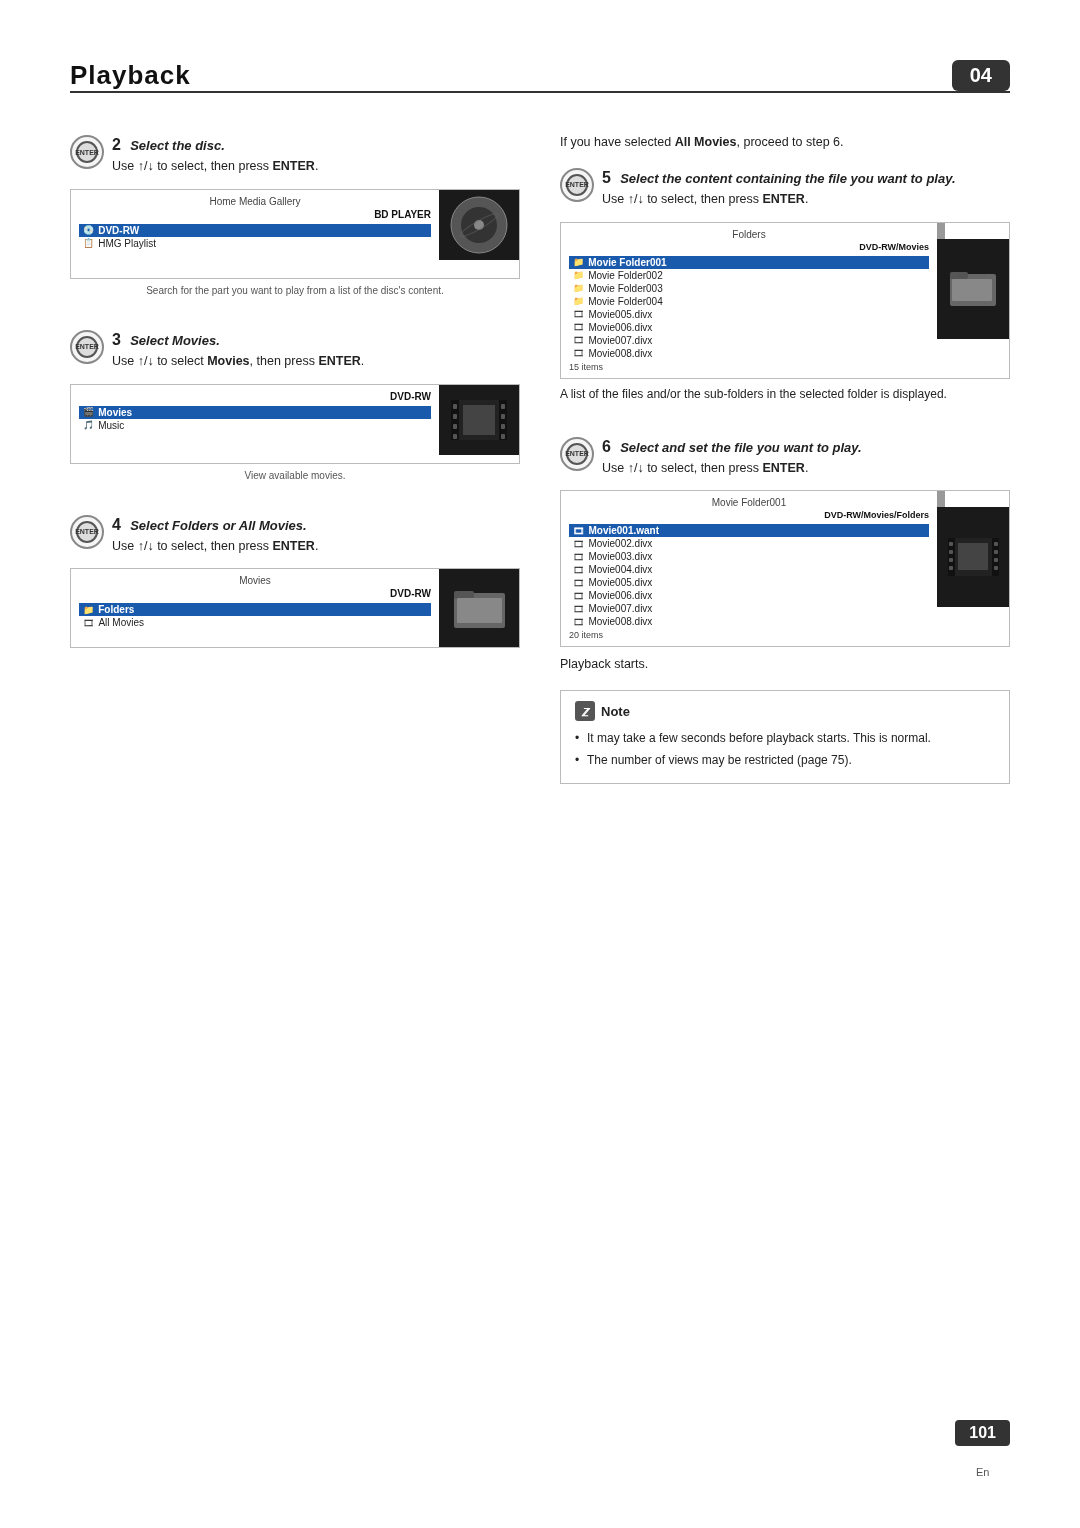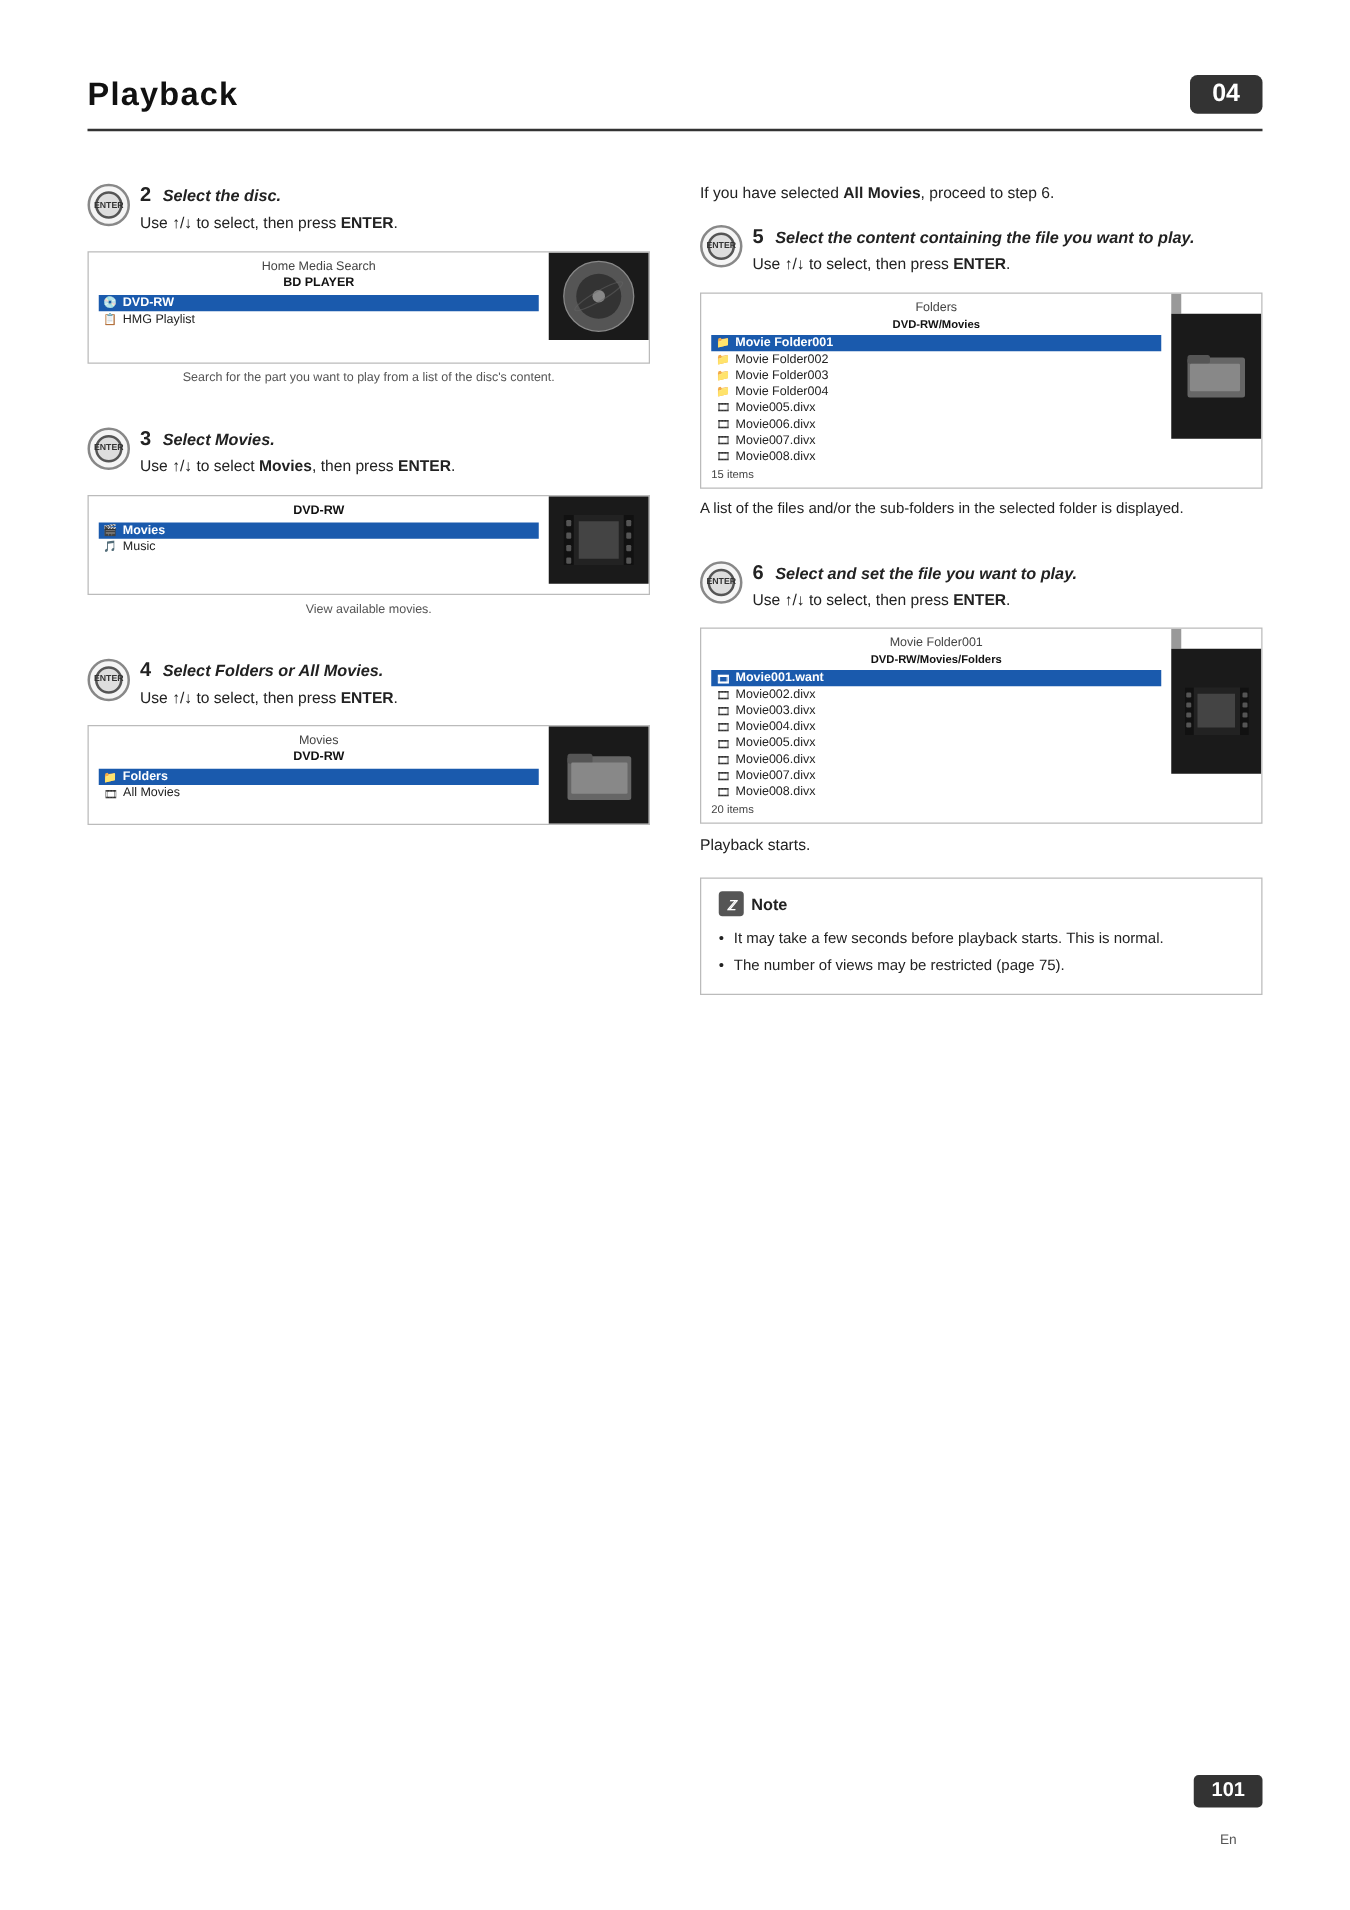--- a/index.html
+++ b/index.html
@@ -20,21 +20,21 @@
       padding: 60px 70px 60px 70px;
       position: relative;
     }
 
     
     .header-bar {
       display: flex;
       align-items: center;
       margin-bottom: 40px;
       border-bottom: 2px solid #333;
-      padding-bottom: 12px;
+      padding-bottom: 0;
     }
     .header-title {
       font-size: 26px;
       font-weight: 900;
       color: #111;
       letter-spacing: 1px;
       flex: 1;
     }
     .chapter-num {
       background: #333;
@@ -127,21 +127,21 @@
       padding: 6px 8px;
       font-size: 10px;
     }
     .screen-title {
       text-align: center;
       font-size: 10px;
       color: #444;
       margin-bottom: 2px;
     }
     .screen-subtitle {
-      text-align: center;
+      text-align: right;
       font-size: 10px;
       font-weight: bold;
       color: #111;
       margin-bottom: 4px;
     }
     .screen-item {
       font-size: 10px;
       color: #222;
       padding: 1px 4px;
       display: flex;
@@ -326,21 +326,21 @@
             <span class="step-num">2</span>
             <span class="step-title">
               &nbsp;<b>Select the disc.</b>
             </span>
             <div class="step-desc">Use ↑/↓ to select, then press <b>ENTER</b>.</div>
           </div>
         </div>
 
         <div class="screen-box" style="height:90px;">
           <div class="screen-content">
-            <div class="screen-title">Home Media Search</div>
+            <div class="screen-title">Home Media Gallery</div>
             <div class="screen-subtitle">BD PLAYER</div>
             <div class="screen-item selected">
               <span class="screen-item-icon">💿</span>
               <span>DVD-RW</span>
             </div>
             <div class="screen-item">
               <span class="screen-item-icon">📋</span>
               <span>HMG Playlist</span>
             </div>
           </div>

